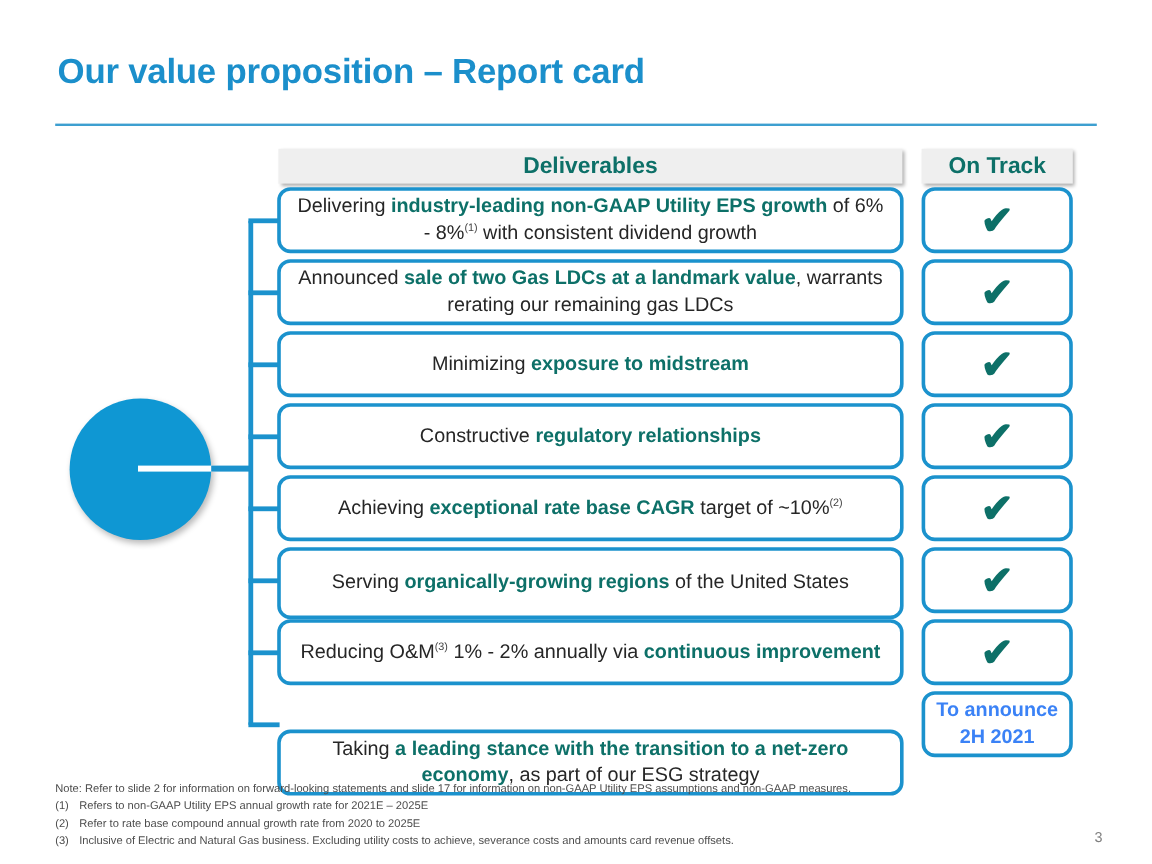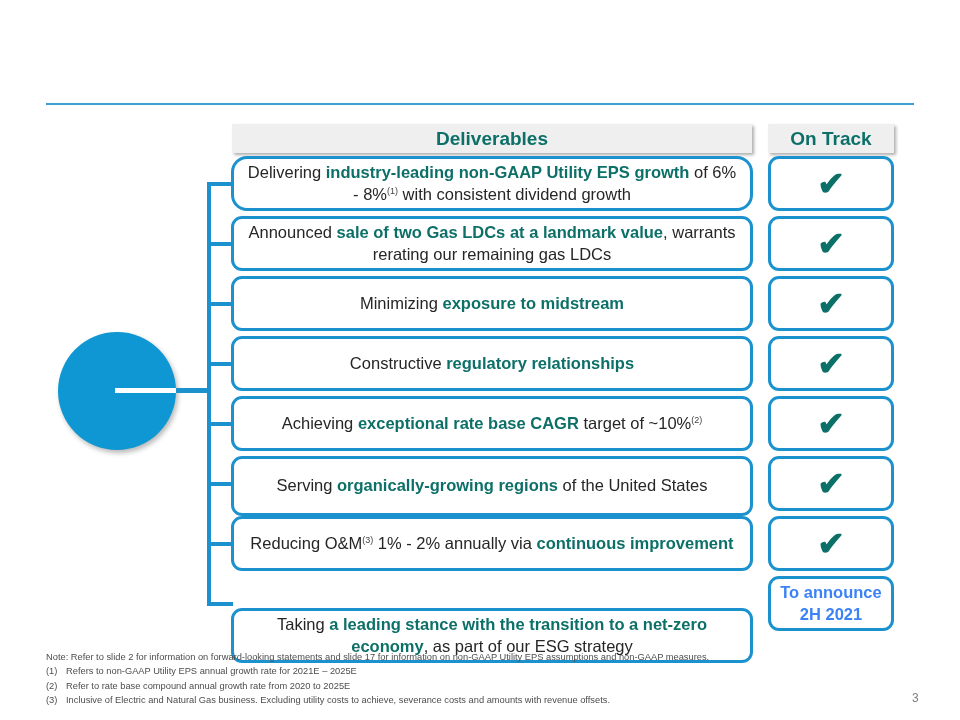--- a/index.html
+++ b/index.html
@@ -245,20 +245,21 @@
     left: 912px;
     top: 691px;
     font-size: 12px;
     color: #808080;
   }
 </style>
 </head>
 <body>
 
 <div id="slide-header">
+  <div id="page-title">Our value proposition – Report card</div>
   <div id="title-rule"></div>
 
 </div>
 
 <div id="connector-layer">
   <div id="hub-circle"></div>
   <div id="hub-dash"></div>
   <div id="spine-stub"></div>
   <div id="spine"></div>
   <div id="branches">
@@ -270,21 +271,21 @@
       <div class="branch" style="top: 481.5px;"></div>
       <div class="branch" style="top: 541.5px;"></div>
       <div class="branch" style="top: 601.5px;"></div>
     </div>
 </div>
 
 <div id="deliverables-header" class="col-header">Deliverables</div>
 <div id="ontrack-header" class="col-header">On Track</div>
 
 <div id="rows-layer">
-    <div class="deliverable-box" style="top: 156px; height: 55px; border-radius: 16px;">
+    <div class="deliverable-box" style="top: 156px; height: 55px;">
       <div><span>Delivering </span><span class="hl">industry-leading non-GAAP Utility EPS growth</span><span> of 6% - 8%</span><sup>(1)</sup><span> with consistent dividend growth</span></div>
     </div>
     <div class="status-box" style="top: 156px; height: 55px;">
       <div class="check-mark">✔</div>
     </div>
     <div class="deliverable-box" style="top: 216px; height: 55px;">
       <div><span>Announced </span><span class="hl">sale of two Gas LDCs at a landmark value</span><span>, warrants rerating our remaining gas LDCs</span></div>
     </div>
     <div class="status-box" style="top: 216px; height: 55px;">
       <div class="check-mark">✔</div>
@@ -328,16 +329,16 @@
         <div>2H 2021</div>
       </div>
     </div>
   </div>
 
 <div id="footnotes">
   <div class="footnote-line">Note: Refer to slide 2 for information on forward-looking statements and slide 17 for information on non-GAAP Utility EPS assumptions and non-GAAP measures.</div>
   <div id="footnote-items">
       <div class="footnote-line"><span class="footnote-num">(1)</span><span>Refers to non-GAAP Utility EPS annual growth rate for 2021E – 2025E</span></div>
       <div class="footnote-line"><span class="footnote-num">(2)</span><span>Refer to rate base compound annual growth rate from 2020 to 2025E</span></div>
-      <div class="footnote-line"><span class="footnote-num">(3)</span><span>Inclusive of Electric and Natural Gas business. Excluding utility costs to achieve, severance costs and amounts with revenue offsets.</span></div>
+      <div class="footnote-line"><span class="footnote-num">(3)</span><span>Inclusive of Electric and Natural Gas business. Excluding utility costs to achieve, severance costs and amounts card revenue offsets.</span></div>
     </div>
 </div>
 <div id="page-number">3</div>
 
 </body></html>

